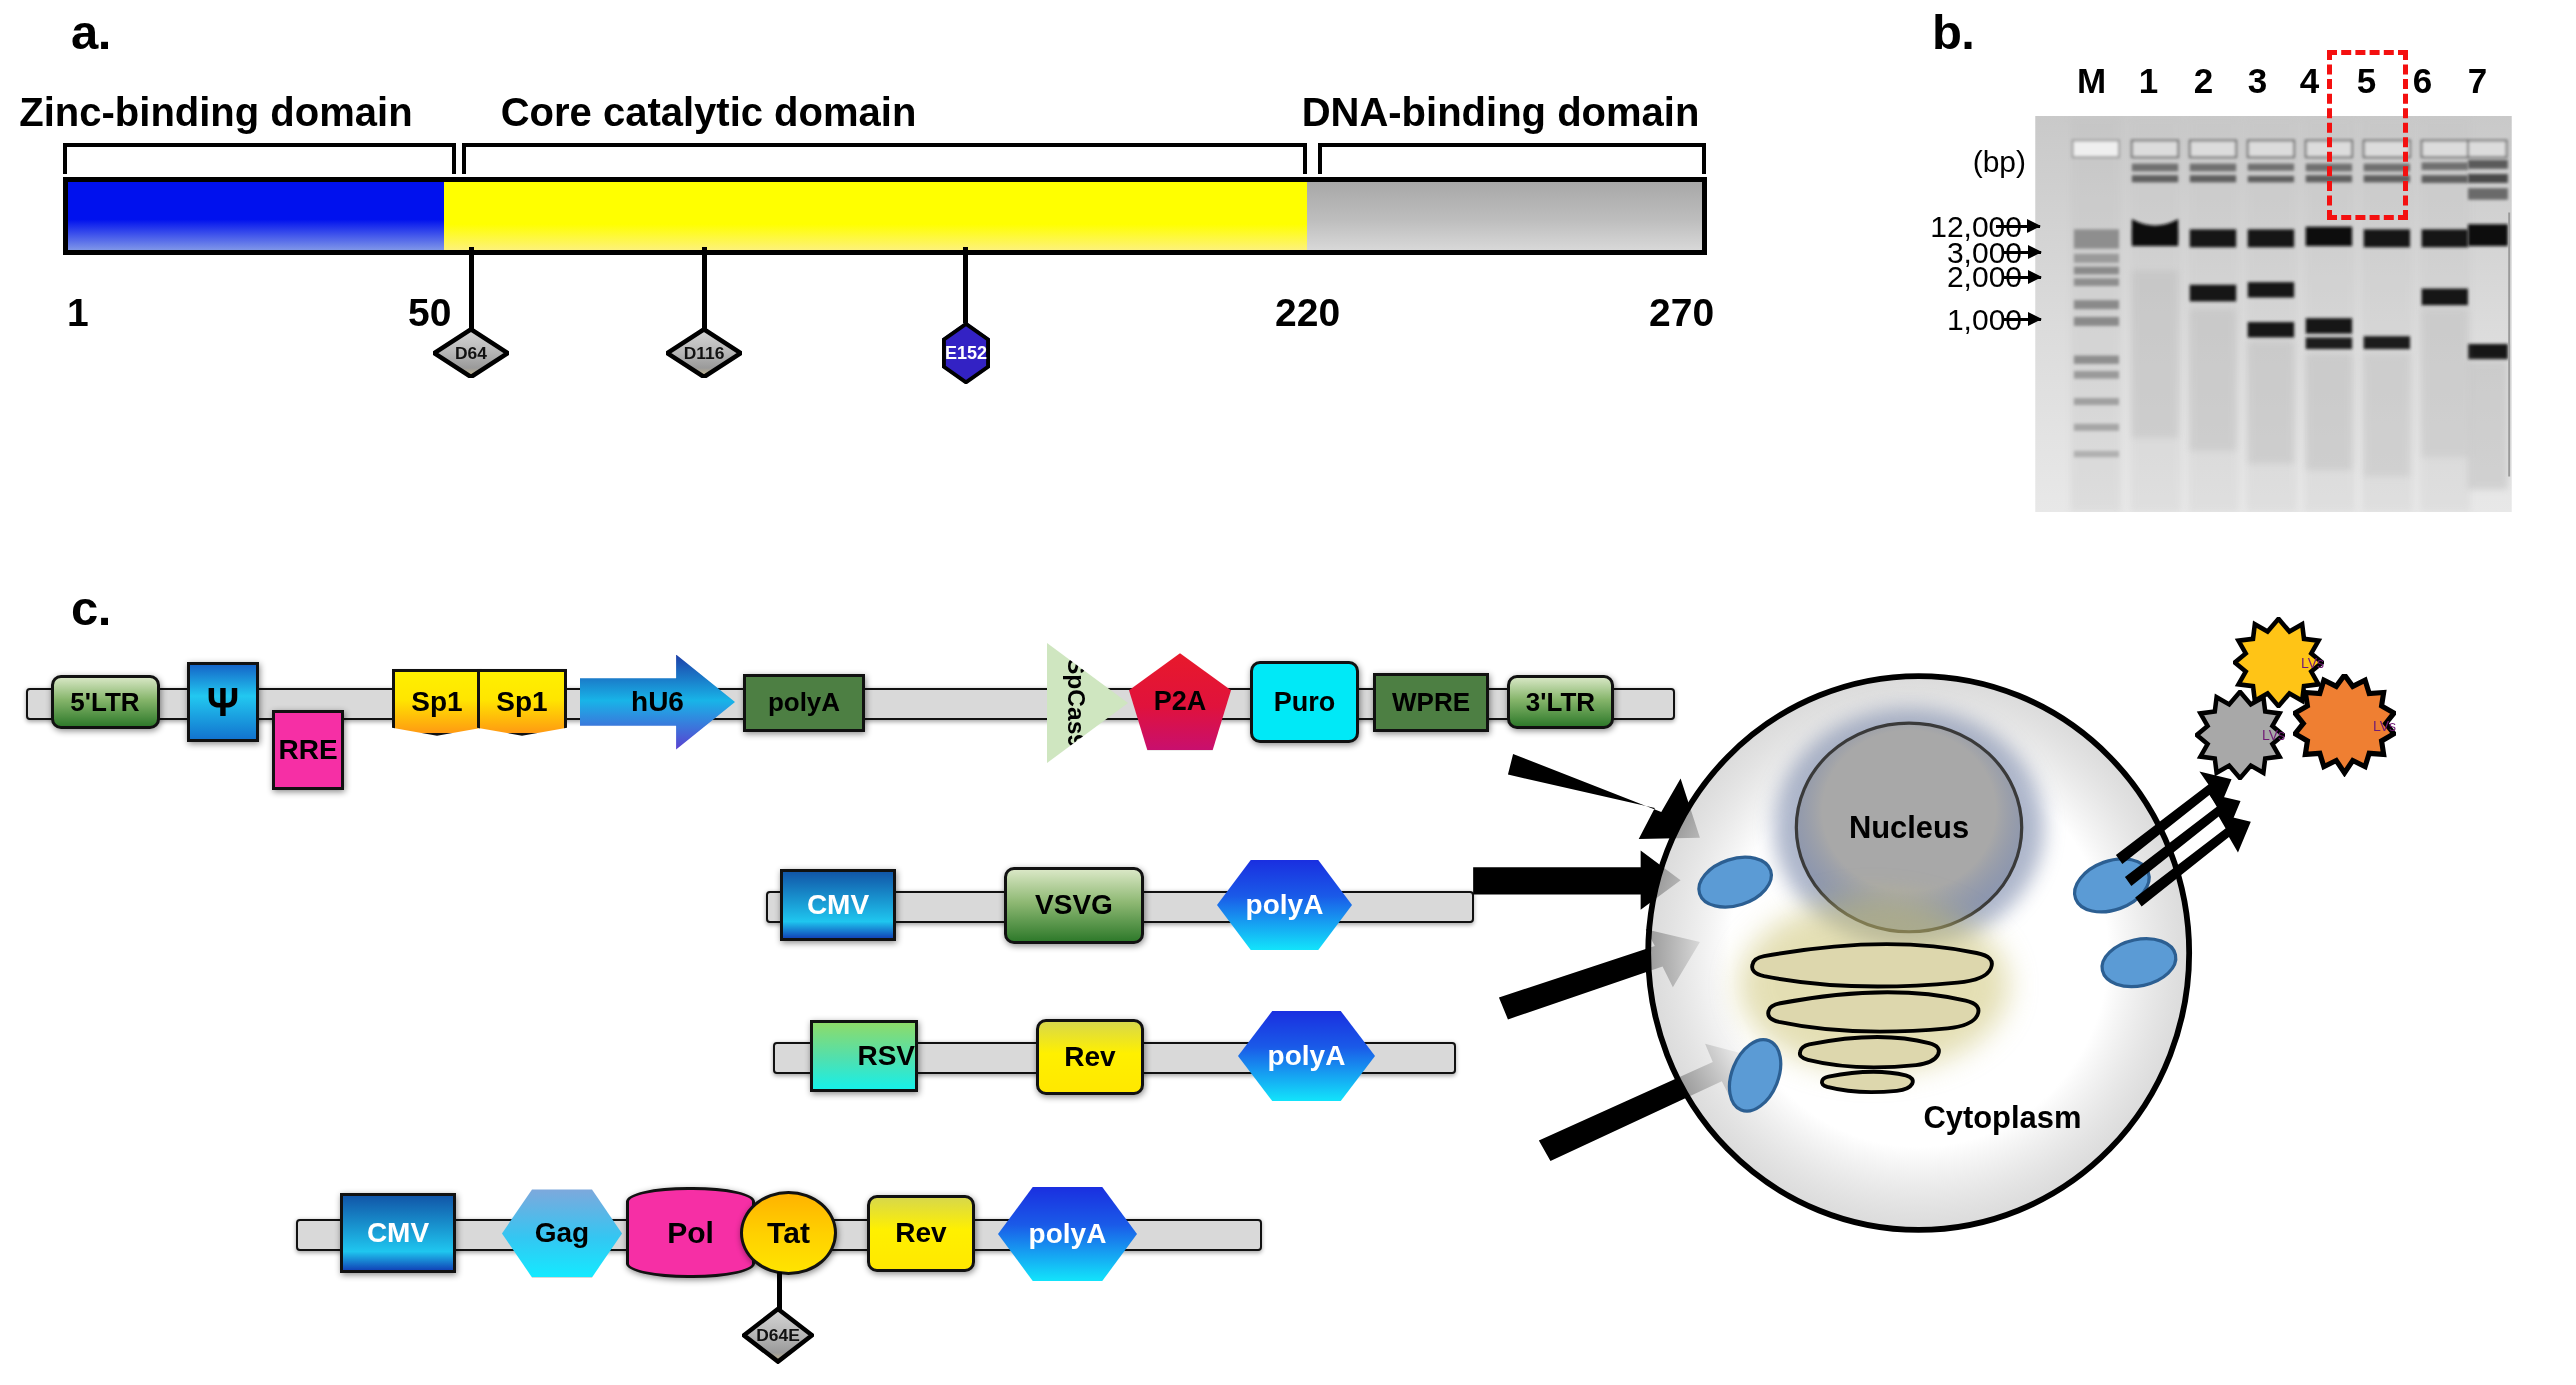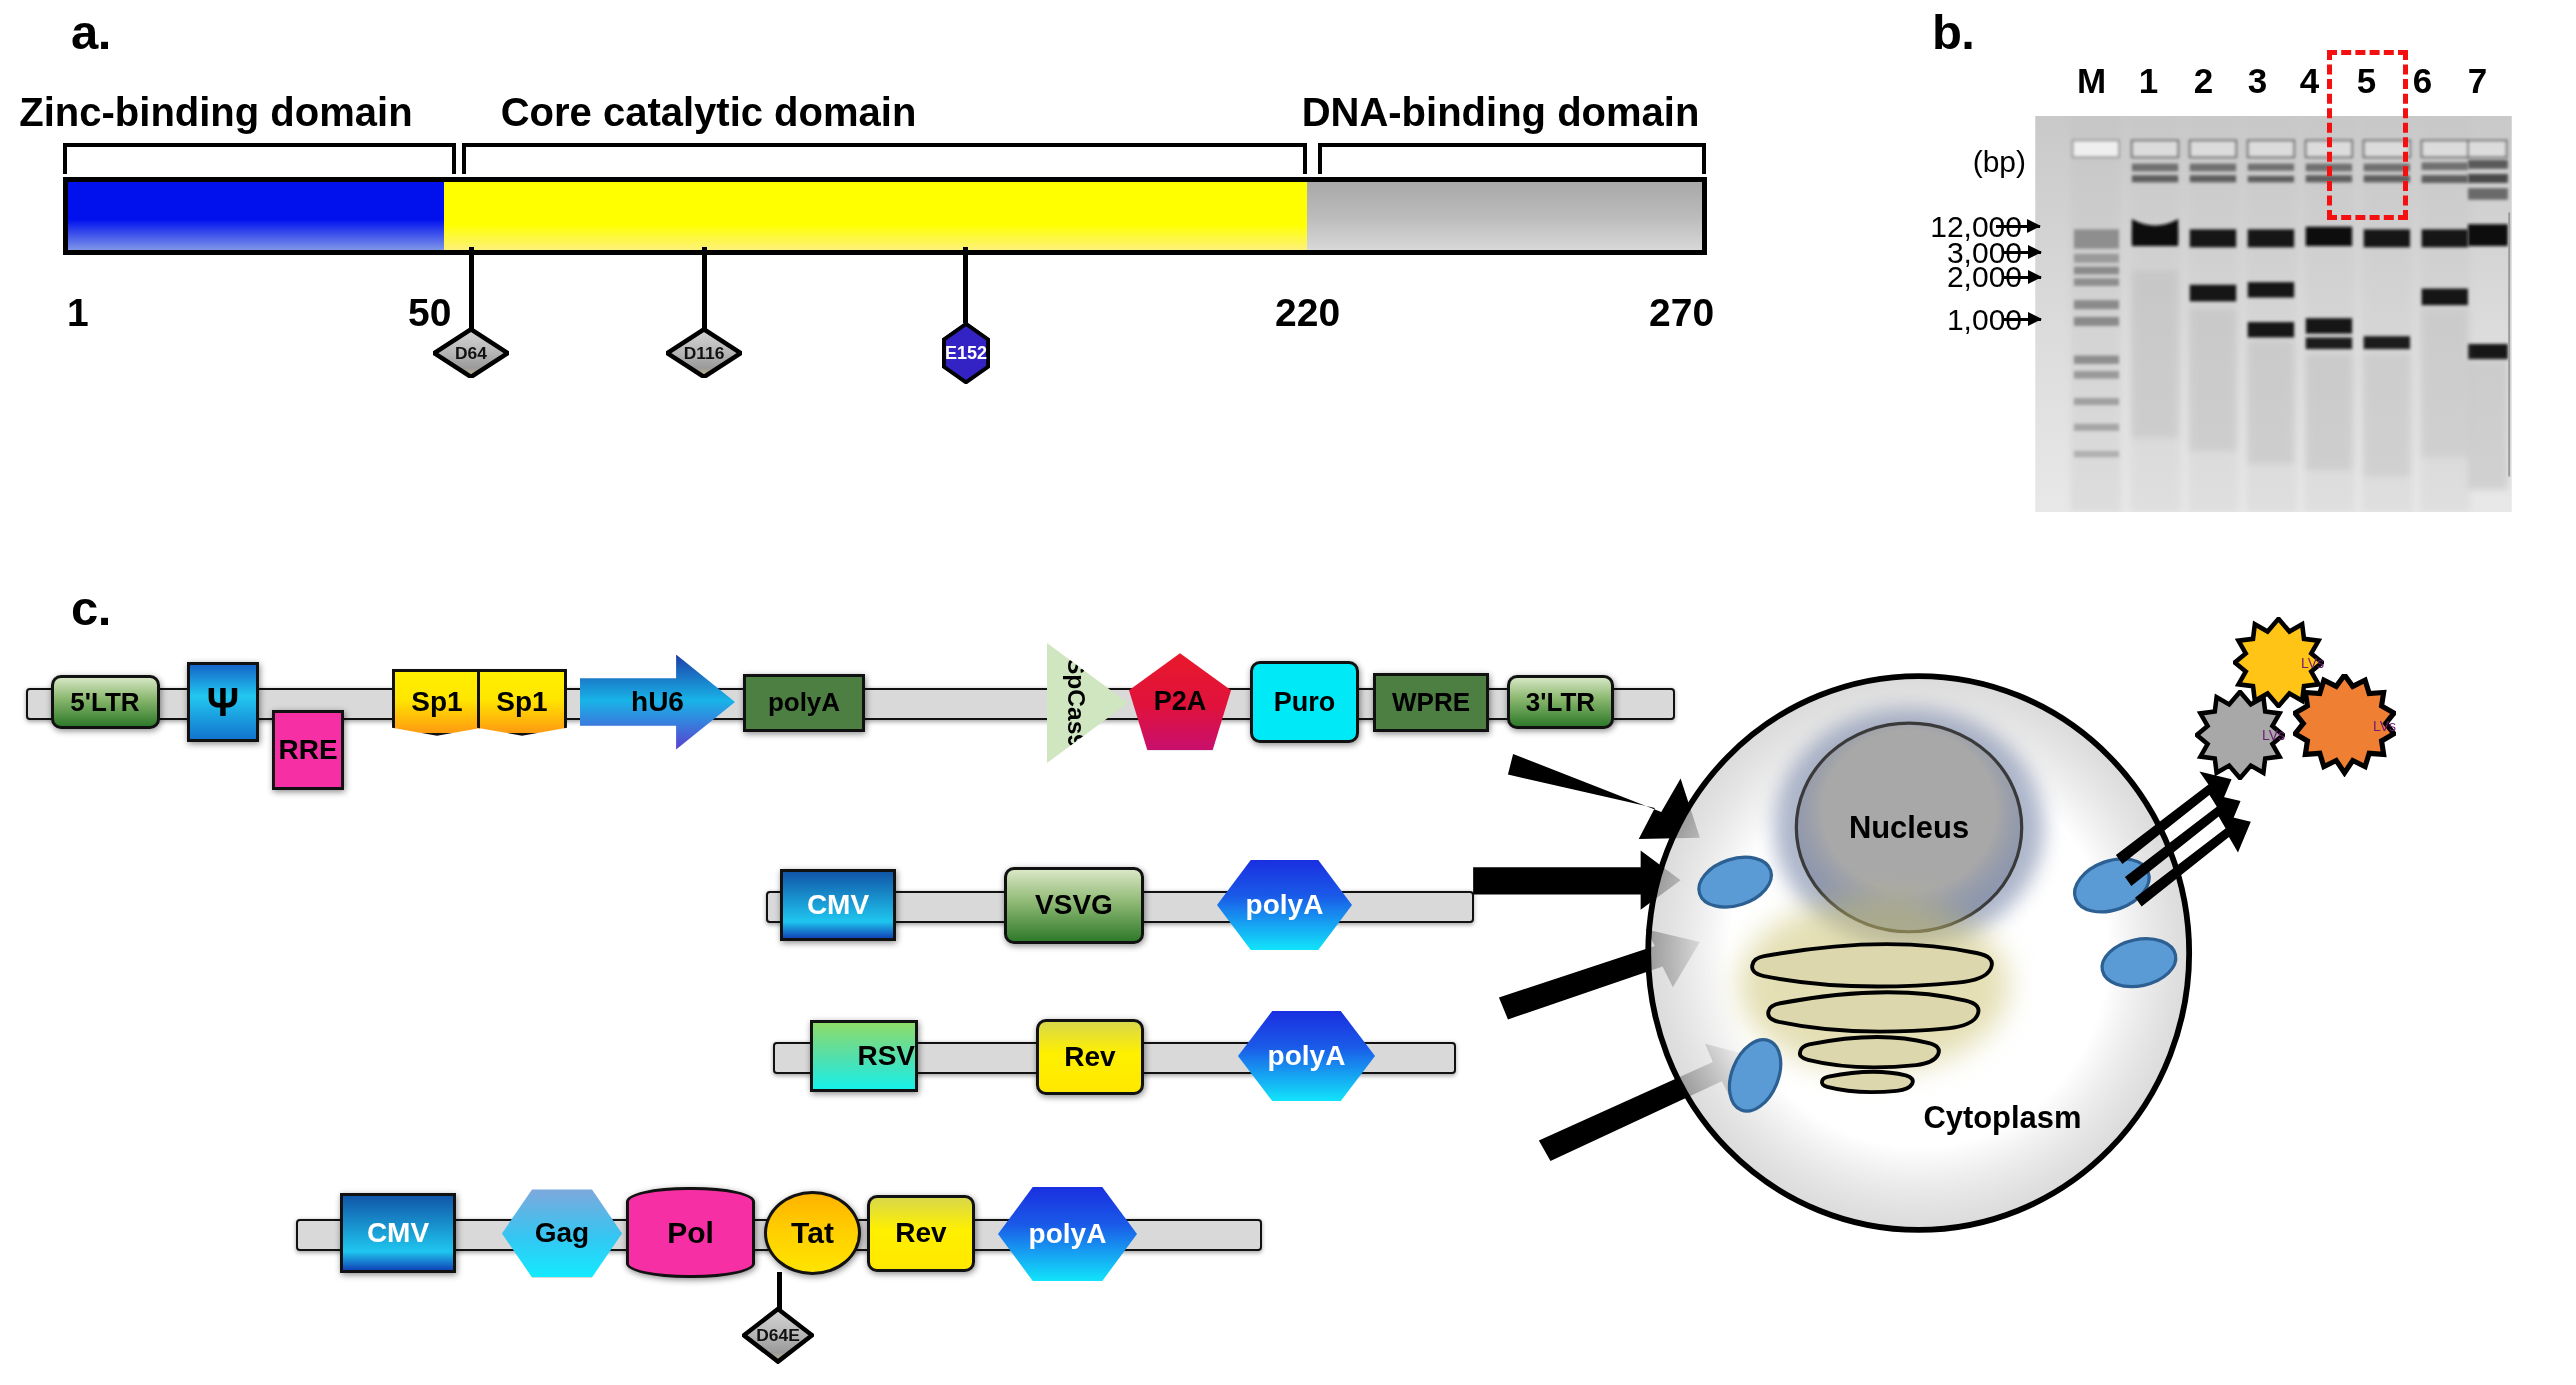--- a/index.html
+++ b/index.html
@@ -380,21 +380,21 @@
 
   <div class="feat hexH" style="left:206px;top:-11.6px;width:120px;height:88px;font-size:28px;
               background:linear-gradient(to bottom,#7ea8dc 0%,#34c6f2 55%,#14eaff 100%);">
     <span>Gag</span>
     </div>
 
   <div class="feat cyl" style="left:330px;top:-14px;width:129px;height:91px;font-size:30px;background:#f62fa5;">
     <span>Pol</span>
     </div>
 
-  <div class="feat circ" style="left:468px;top:-10.3px;width:97px;height:84px;font-size:30px;
+  <div class="feat circ" style="left:444px;top:-10.3px;width:97px;height:84px;font-size:30px;
               background:linear-gradient(to bottom,#ffb300 0%,#ffd000 50%,#ffe400 100%);">
     <span>Tat</span>
     </div>
 
   <div class="feat rrect" style="left:571px;top:-6.4px;width:108px;height:77px;font-size:28px;
               background:linear-gradient(to bottom,#d8d84a 0%,#fff000 45%,#ffe800 100%);">
     <span>Rev</span>
     </div>
 
   <div class="feat hexH" style="left:702px;top:-14px;width:139px;height:94px;font-size:28px;color:#fff;

